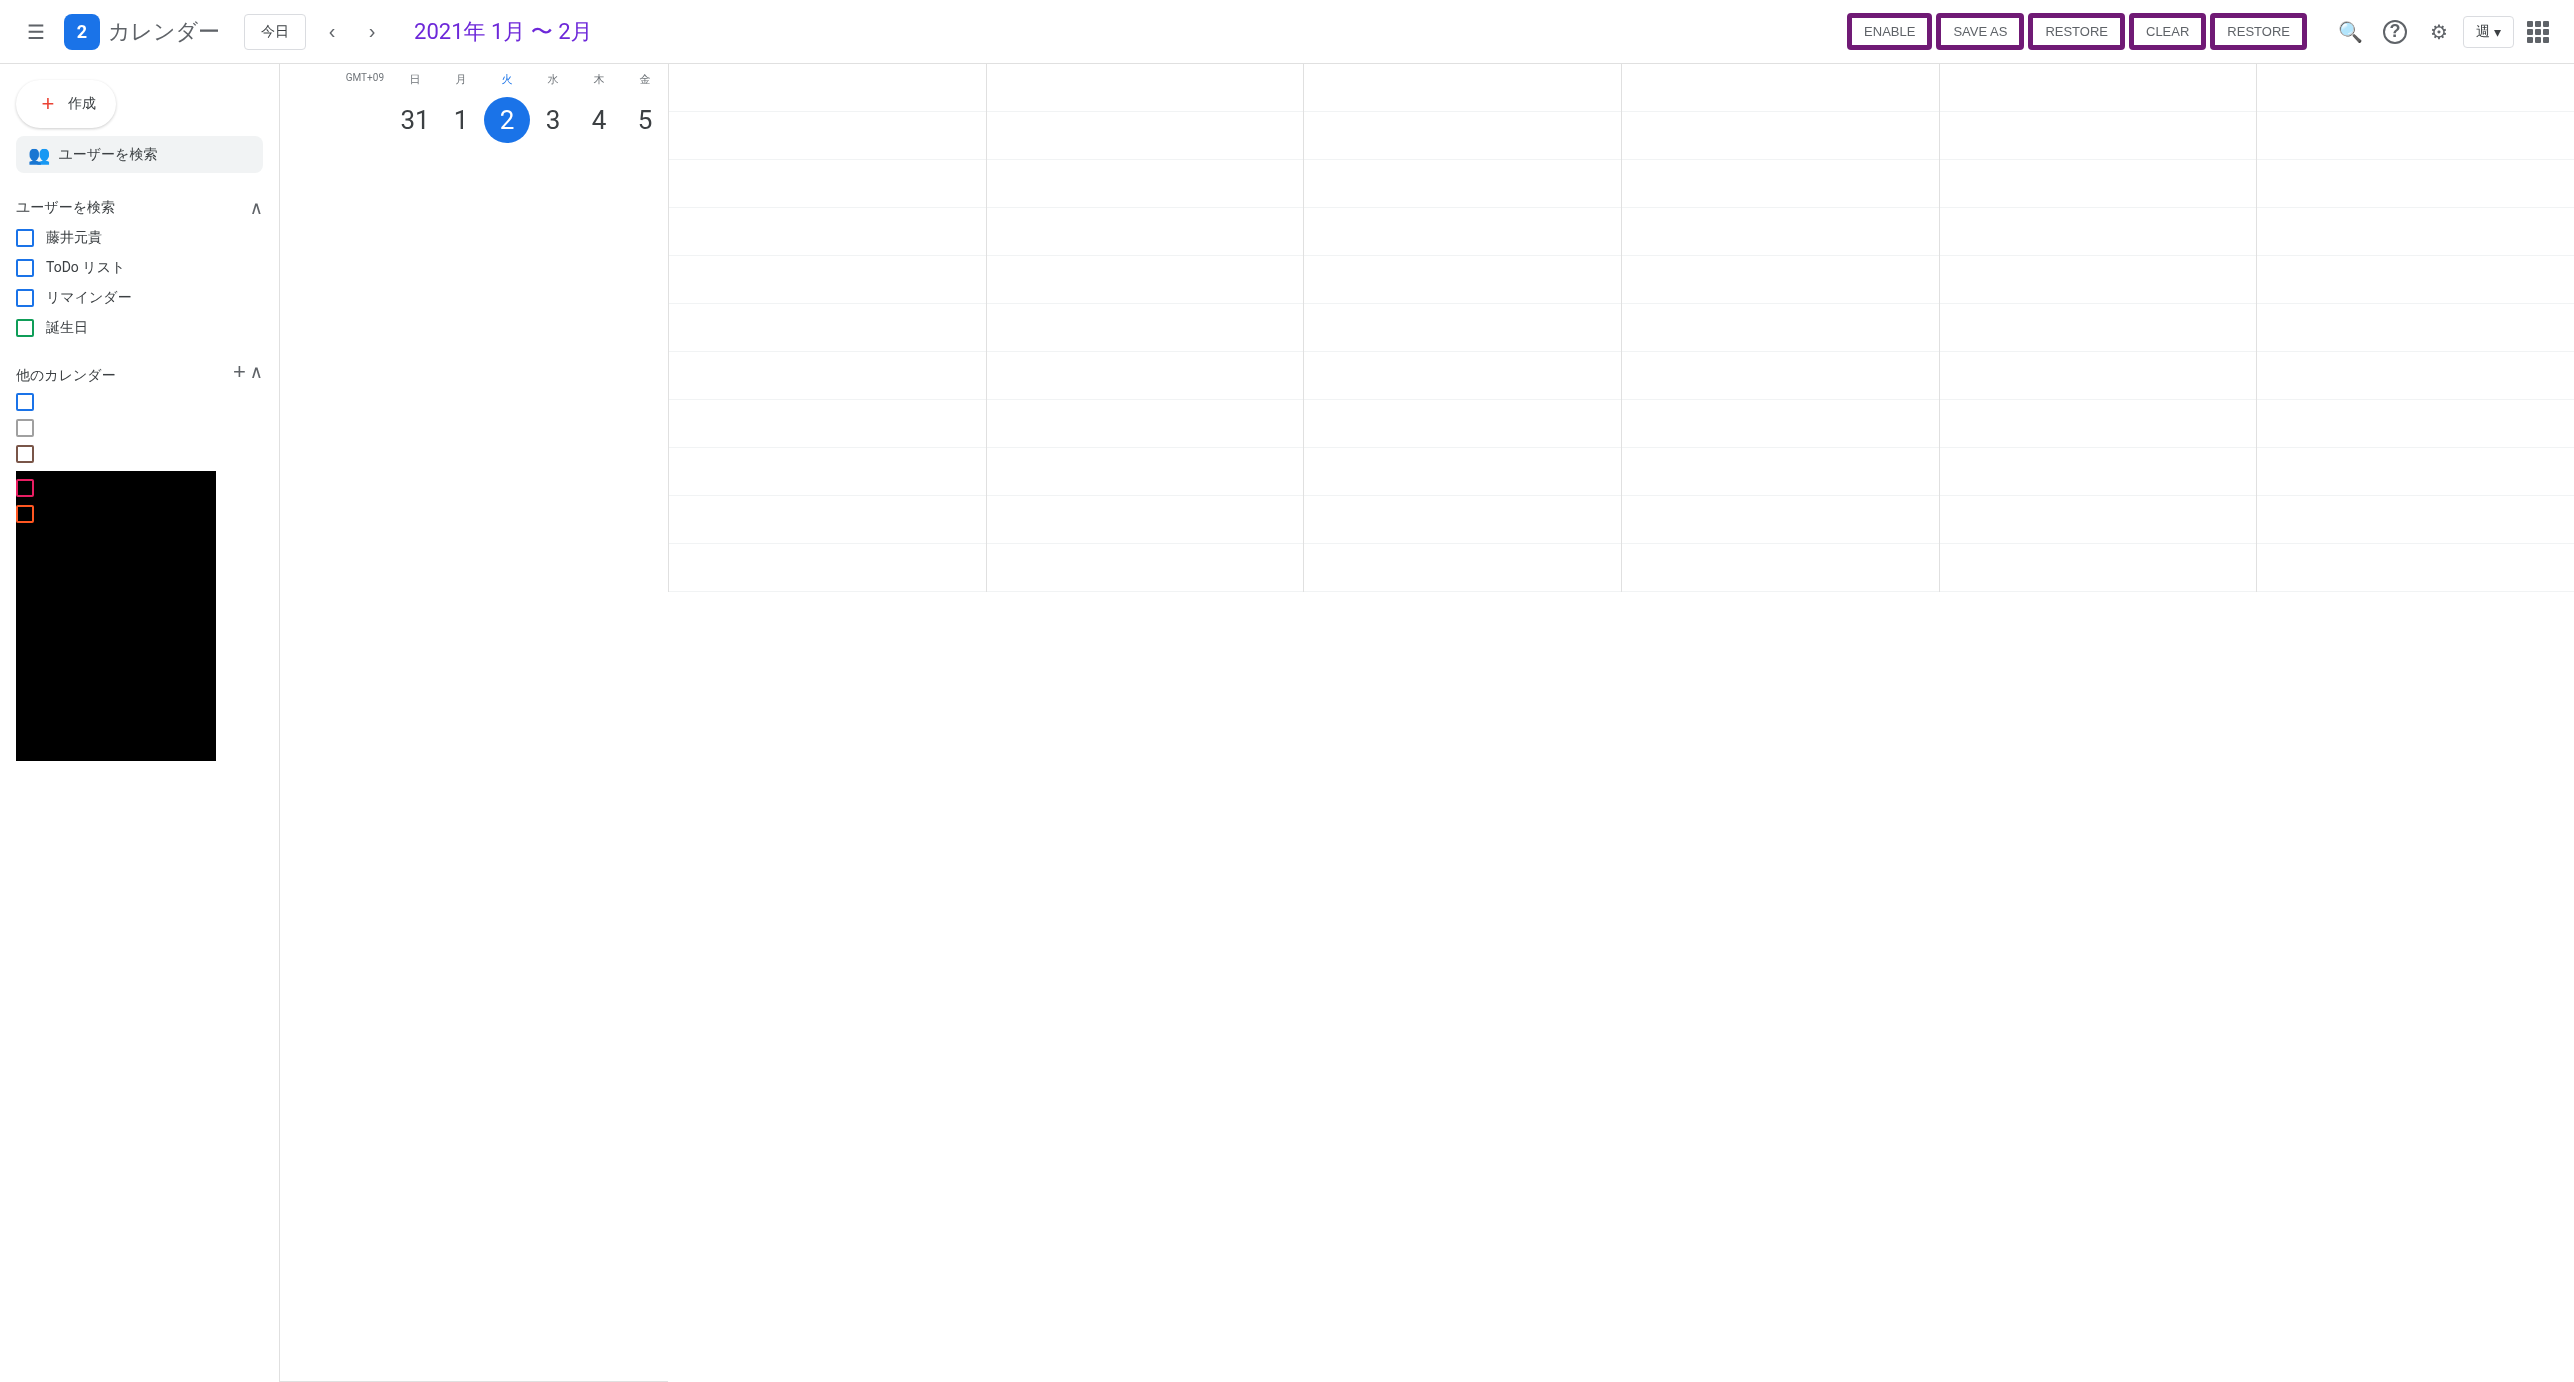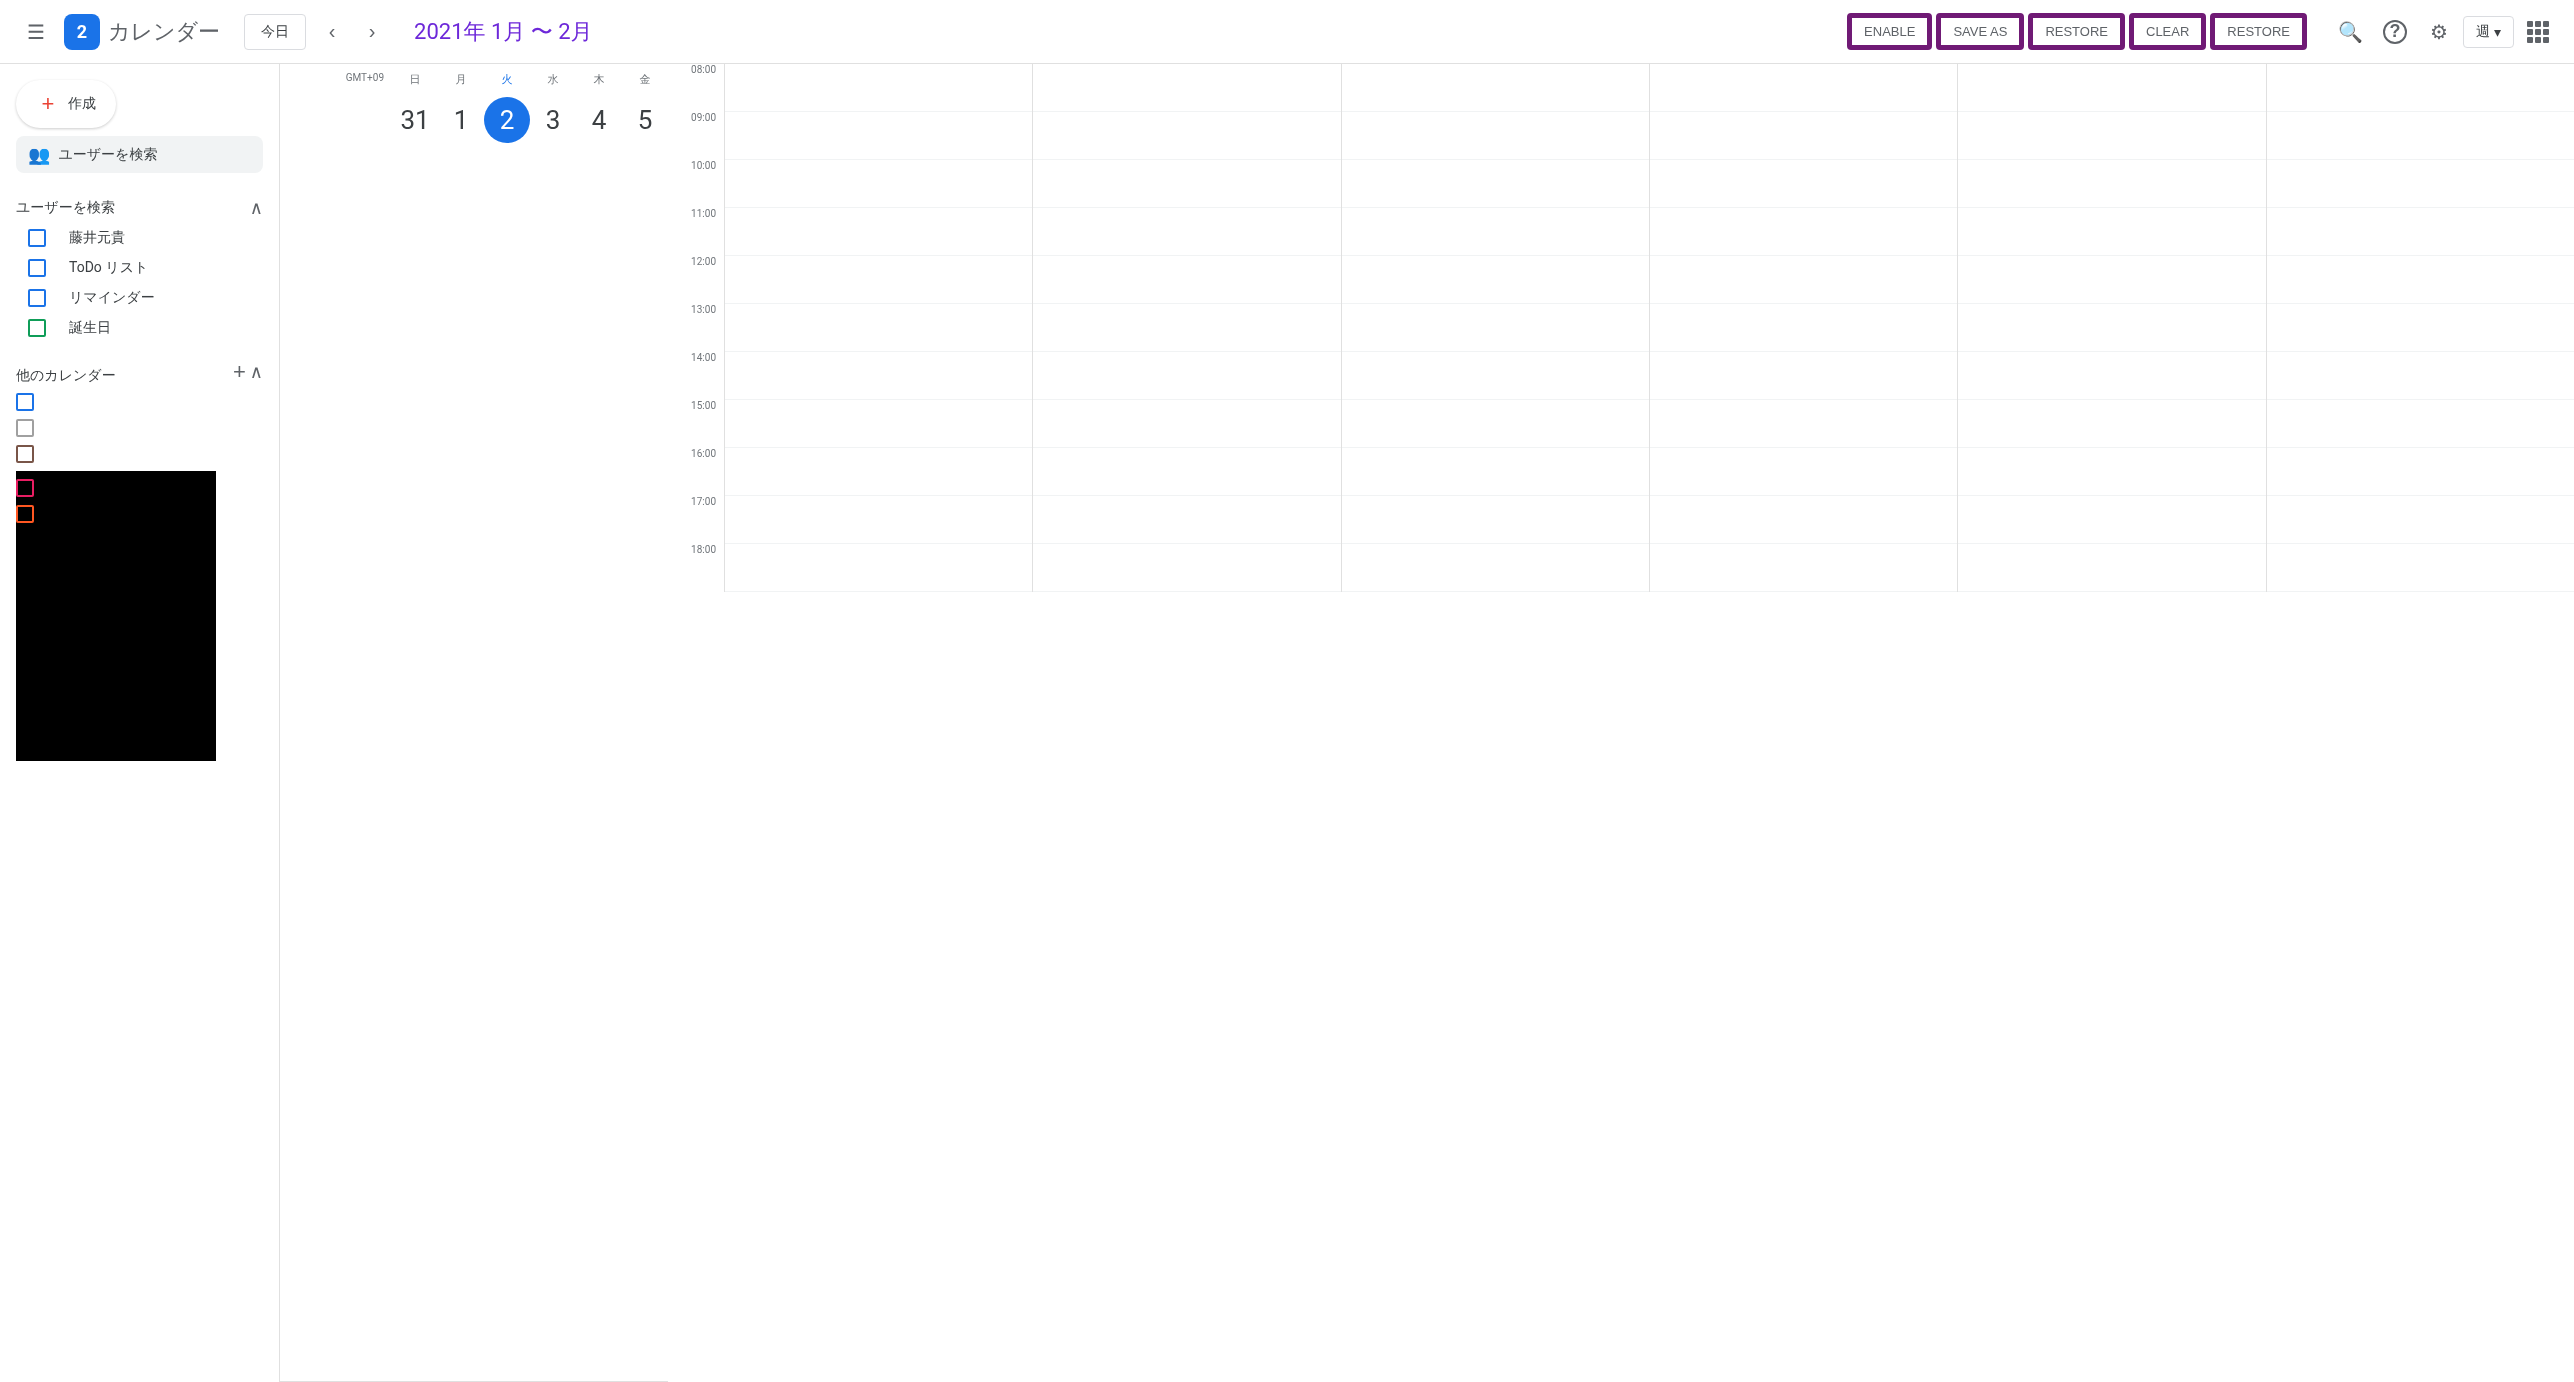--- a/index.html
+++ b/index.html
@@ -77,22 +77,22 @@
       background: #f1f3f4; border-radius: 8px; cursor: pointer;
     }
     .search-users-icon { color: #5f6368; font-size: 18px; }
     .section-header {
       display: flex; align-items: center; justify-content: space-between;
       padding: 16px 16px 4px;
       font-size: 14px; font-weight: 500; color: #3c4043;
     }
     .section-toggle { background: none; border: none; cursor: pointer; color: #5f6368; font-size: 18px; }
     .calendar-item {
-      display: flex; align-items: center; gap: 23px;
-      padding: 6px 28px; cursor: pointer;
+      display: flex; align-items: center; gap: 12px;
+      padding: 6px 16px; cursor: pointer;
     }
     .cal-checkbox {
       width: 18px; height: 18px; border: 2px solid; border-radius: 2px;
       flex-shrink: 0;
     }
     .cal-label { font-size: 14px; color: #3c4043; }
     .other-cals-header { display: flex; align-items: flex-end; justify-content: space-between; padding: 16px 16px 4px; }
     .other-cals-left { display: flex; align-items: center; gap: 4px; font-size: 14px; font-weight: 500; color: #3c4043; }
     .other-cals-actions { display: flex; align-items: center; gap: 4px; }
     .add-btn { background: none; border: none; cursor: pointer; color: #5f6368; font-size: 22px; }
@@ -277,109 +277,96 @@
         <div class="day-num">4</div>
       </div>
       <div class="day-col-header">
         <div class="day-name">金</div>
         <div class="day-num">5</div>
       </div>
     </div>
 
     <div class="grid-scroll">
       <div class="time-grid">
-        <div class="time-labels">
-          <div class="time-label">08:00</div>
-          <div class="time-label">09:00</div>
-          <div class="time-label">10:00</div>
-          <div class="time-label">11:00</div>
-          <div class="time-label">12:00</div>
-          <div class="time-label">13:00</div>
-          <div class="time-label">14:00</div>
-          <div class="time-label">15:00</div>
-          <div class="time-label">16:00</div>
-          <div class="time-label">17:00</div>
-          <div class="time-label">18:00</div>
+        <div class="day-columns">
+          <div class="day-column">
+            <div class="hour-cell"></div>
+            <div class="hour-cell"></div>
+            <div class="hour-cell"></div>
+            <div class="hour-cell"></div>
+            <div class="hour-cell"></div>
+            <div class="hour-cell"></div>
+            <div class="hour-cell"></div>
+            <div class="hour-cell"></div>
+            <div class="hour-cell"></div>
+            <div class="hour-cell"></div>
+            <div class="hour-cell"></div>
+          </div>
+          <div class="day-column">
+            <div class="hour-cell"></div>
+            <div class="hour-cell"></div>
+            <div class="hour-cell"></div>
+            <div class="hour-cell"></div>
+            <div class="hour-cell"></div>
+            <div class="hour-cell"></div>
+            <div class="hour-cell"></div>
+            <div class="hour-cell"></div>
+            <div class="hour-cell"></div>
+            <div class="hour-cell"></div>
+            <div class="hour-cell"></div>
+          </div>
+          <div class="day-column">
+            <div class="hour-cell"></div>
+            <div class="hour-cell"></div>
+            <div class="hour-cell"></div>
+            <div class="hour-cell"></div>
+            <div class="hour-cell"></div>
+            <div class="hour-cell"></div>
+            <div class="hour-cell"></div>
+            <div class="hour-cell"></div>
+            <div class="hour-cell"></div>
+            <div class="hour-cell"></div>
+            <div class="hour-cell"></div>
+          </div>
+          <div class="day-column">
+            <div class="hour-cell"></div>
+            <div class="hour-cell"></div>
+            <div class="hour-cell"></div>
+            <div class="hour-cell"></div>
+            <div class="hour-cell"></div>
+            <div class="hour-cell"></div>
+            <div class="hour-cell"></div>
+            <div class="hour-cell"></div>
+            <div class="hour-cell"></div>
+            <div class="hour-cell"></div>
+            <div class="hour-cell"></div>
+          </div>
+          <div class="day-column">
+            <div class="hour-cell"></div>
+            <div class="hour-cell"></div>
+            <div class="hour-cell"></div>
+            <div class="hour-cell"></div>
+            <div class="hour-cell"></div>
+            <div class="hour-cell"></div>
+            <div class="hour-cell"></div>
+            <div class="hour-cell"></div>
+            <div class="hour-cell"></div>
+            <div class="hour-cell"></div>
+            <div class="hour-cell"></div>
+          </div>
+          <div class="day-column">
+            <div class="hour-cell"></div>
+            <div class="hour-cell"></div>
+            <div class="hour-cell"></div>
+            <div class="hour-cell"></div>
+            <div class="hour-cell"></div>
+            <div class="hour-cell"></div>
+            <div class="hour-cell"></div>
+            <div class="hour-cell"></div>
+            <div class="hour-cell"></div>
+            <div class="hour-cell"></div>
+            <div class="hour-cell"></div>
+          </div>
         </div>
-        <div class="day-columns">
-          <div class="day-column">
-            <div class="hour-cell"></div>
-            <div class="hour-cell"></div>
-            <div class="hour-cell"></div>
-            <div class="hour-cell"></div>
-            <div class="hour-cell"></div>
-            <div class="hour-cell"></div>
-            <div class="hour-cell"></div>
-            <div class="hour-cell"></div>
-            <div class="hour-cell"></div>
-            <div class="hour-cell"></div>
-            <div class="hour-cell"></div>
-          </div>
-          <div class="day-column">
-            <div class="hour-cell"></div>
-            <div class="hour-cell"></div>
-            <div class="hour-cell"></div>
-            <div class="hour-cell"></div>
-            <div class="hour-cell"></div>
-            <div class="hour-cell"></div>
-            <div class="hour-cell"></div>
-            <div class="hour-cell"></div>
-            <div class="hour-cell"></div>
-            <div class="hour-cell"></div>
-            <div class="hour-cell"></div>
-          </div>
-          <div class="day-column">
-            <div class="hour-cell"></div>
-            <div class="hour-cell"></div>
-            <div class="hour-cell"></div>
-            <div class="hour-cell"></div>
-            <div class="hour-cell"></div>
-            <div class="hour-cell"></div>
-            <div class="hour-cell"></div>
-            <div class="hour-cell"></div>
-            <div class="hour-cell"></div>
-            <div class="hour-cell"></div>
-            <div class="hour-cell"></div>
-          </div>
-          <div class="day-column">
-            <div class="hour-cell"></div>
-            <div class="hour-cell"></div>
-            <div class="hour-cell"></div>
-            <div class="hour-cell"></div>
-            <div class="hour-cell"></div>
-            <div class="hour-cell"></div>
-            <div class="hour-cell"></div>
-            <div class="hour-cell"></div>
-            <div class="hour-cell"></div>
-            <div class="hour-cell"></div>
-            <div class="hour-cell"></div>
-          </div>
-          <div class="day-column">
-            <div class="hour-cell"></div>
-            <div class="hour-cell"></div>
-            <div class="hour-cell"></div>
-            <div class="hour-cell"></div>
-            <div class="hour-cell"></div>
-            <div class="hour-cell"></div>
-            <div class="hour-cell"></div>
-            <div class="hour-cell"></div>
-            <div class="hour-cell"></div>
-            <div class="hour-cell"></div>
-            <div class="hour-cell"></div>
-          </div>
-          <div class="day-column">
-            <div class="hour-cell"></div>
-            <div class="hour-cell"></div>
-            <div class="hour-cell"></div>
-            <div class="hour-cell"></div>
-            <div class="hour-cell"></div>
-            <div class="hour-cell"></div>
-            <div class="hour-cell"></div>
-            <div class="hour-cell"></div>
-            <div class="hour-cell"></div>
-            <div class="hour-cell"></div>
-            <div class="hour-cell"></div>
-          </div>
-        </div>
       </div>
     </div>
   </div>
 </div>
 
 </body></html>

